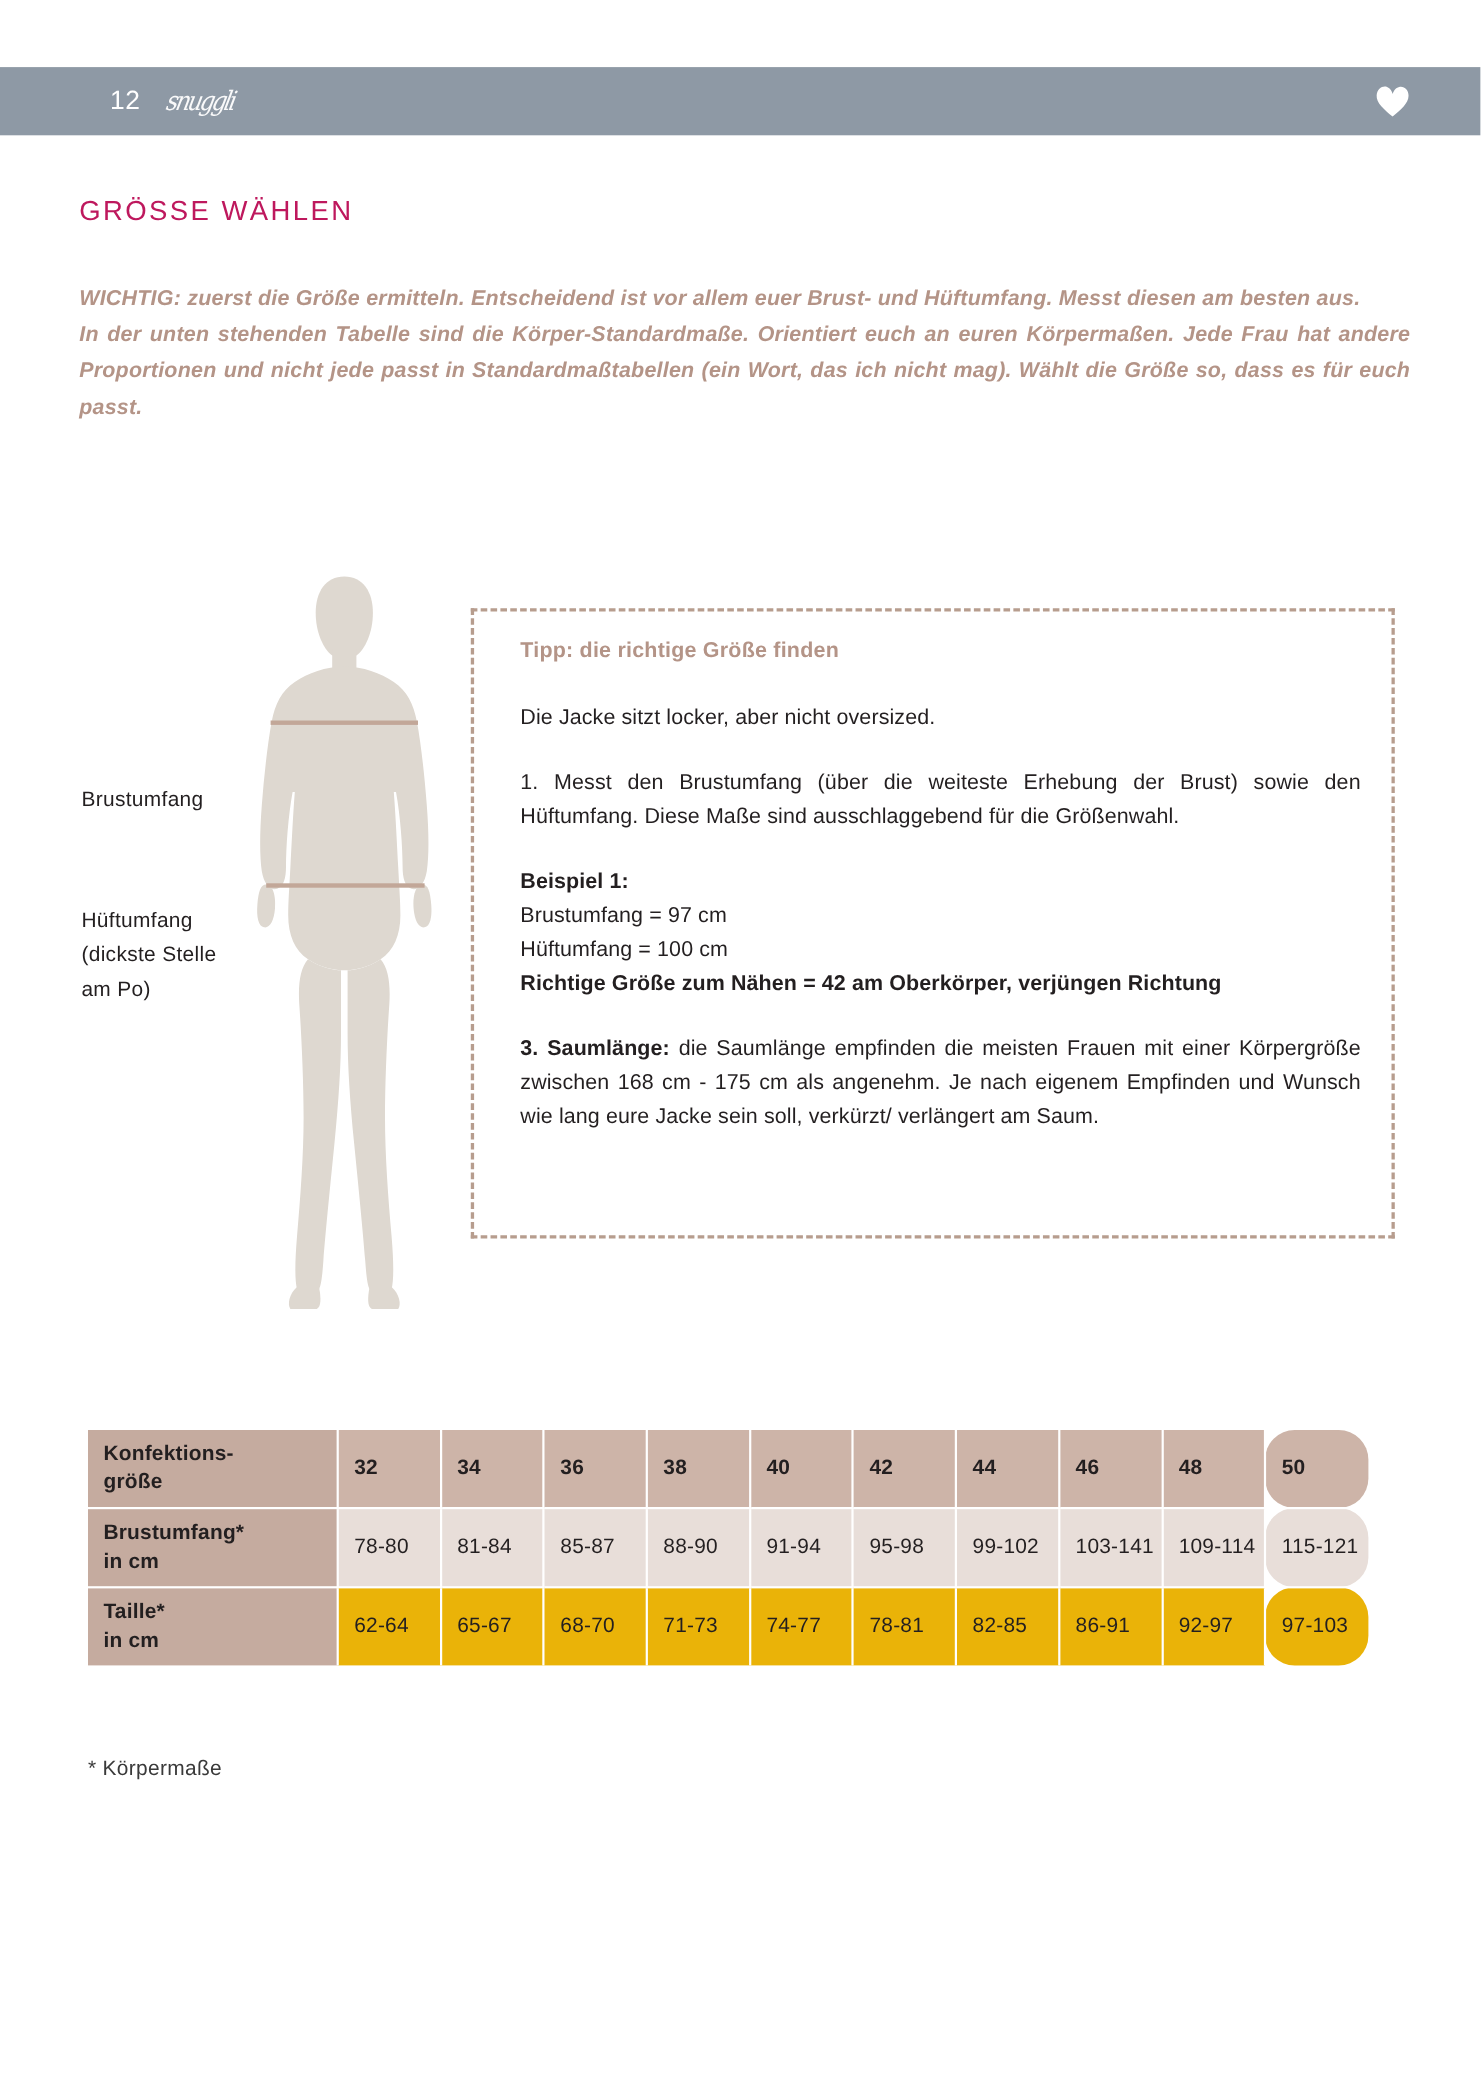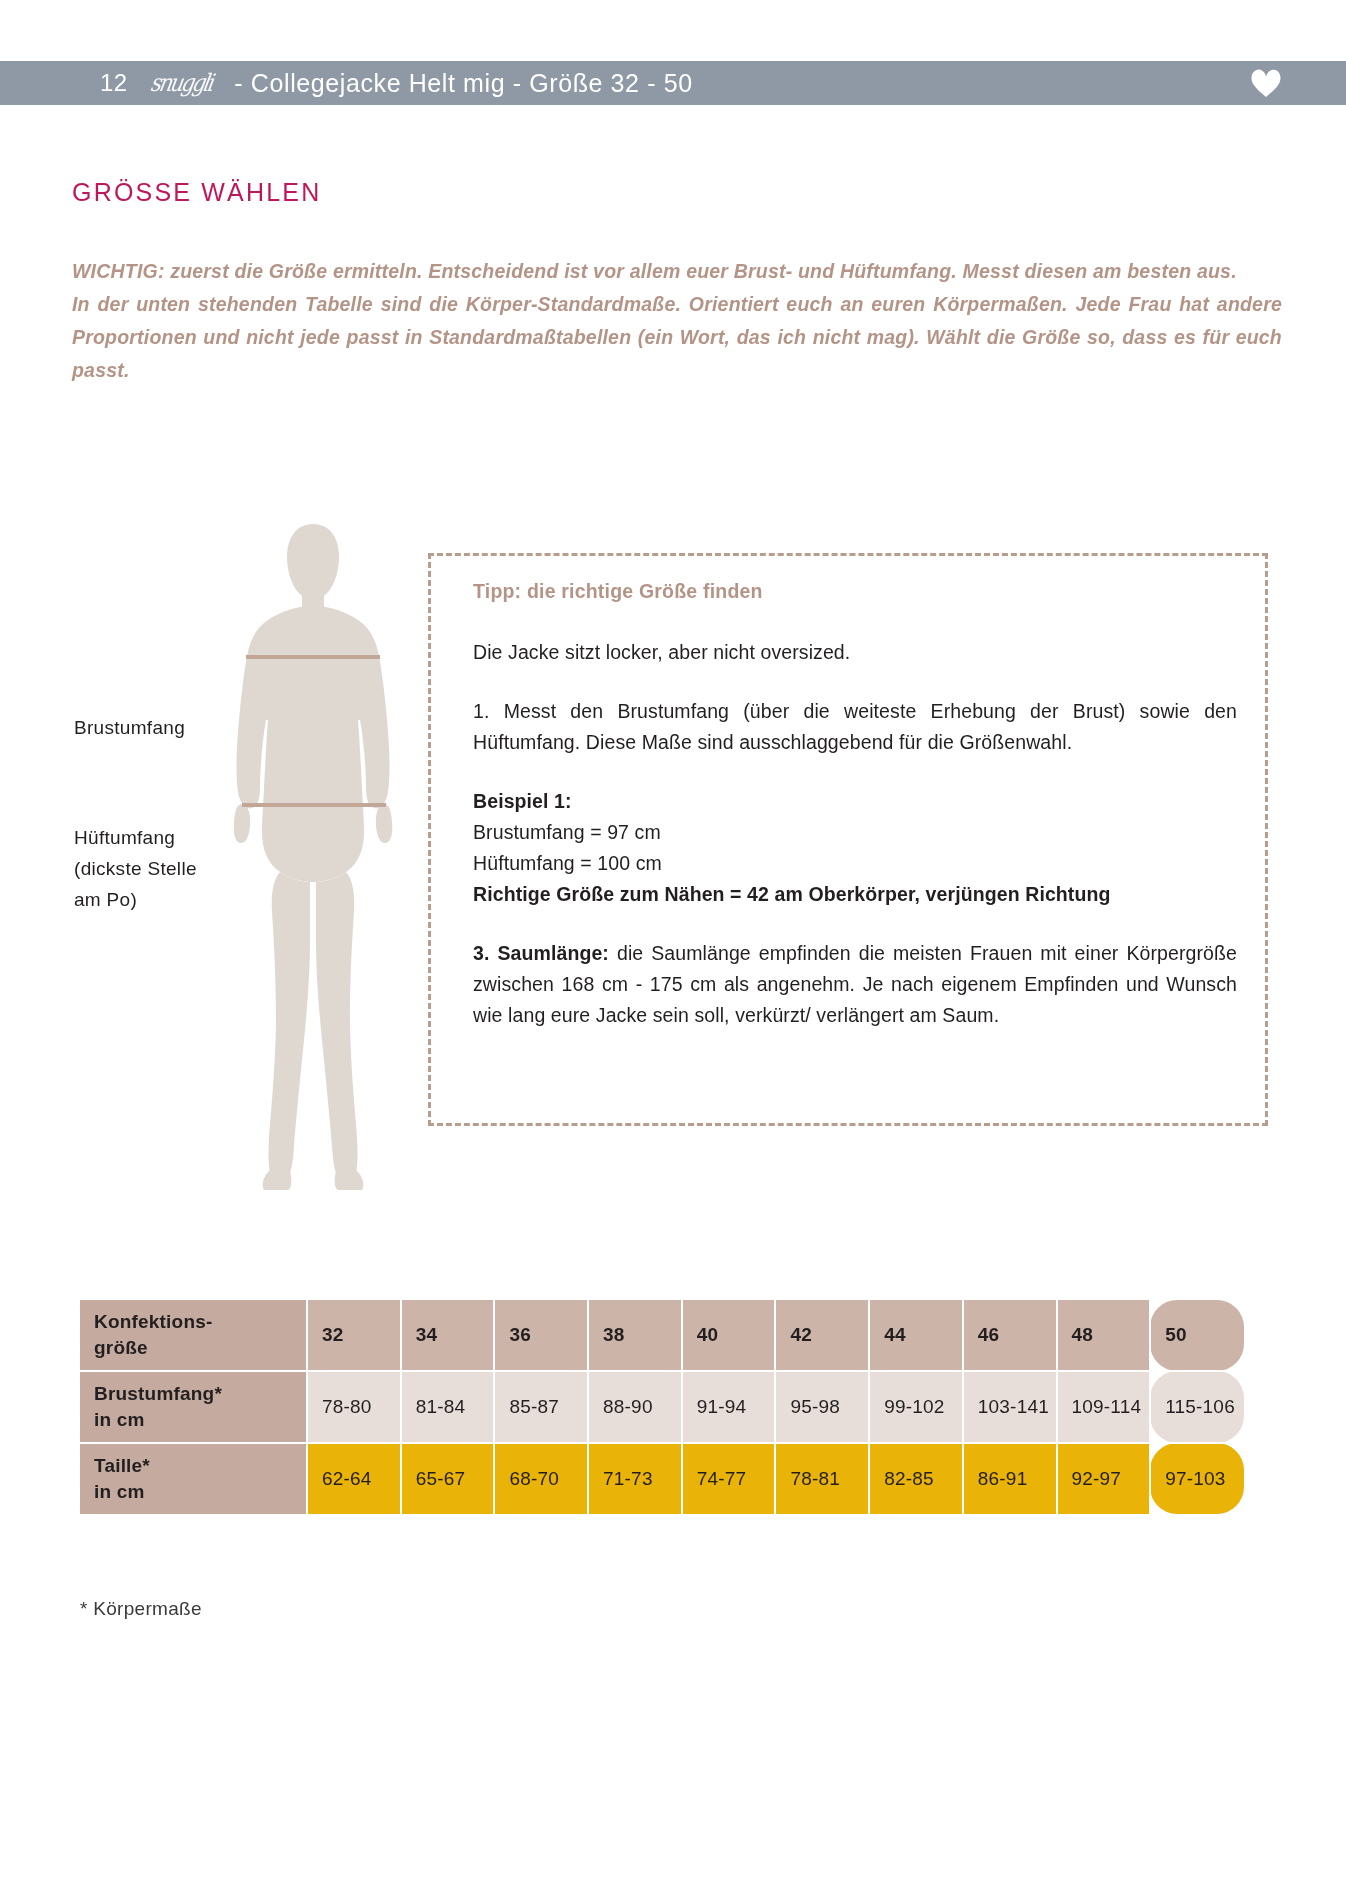--- a/index.html
+++ b/index.html
@@ -14,21 +14,21 @@
     position: relative;
     overflow: hidden;
   }
 
   
   .header-bar {
     position: absolute;
     left: 0;
     top: 61px;
     width: 1346px;
-    height: 44px;
+    height: 62px;
     background: #8e99a5;
     display: flex;
     align-items: center;
   }
   .header-page-number {
     color: #ffffff;
     font-size: 24px;
     margin-left: 100px;
     letter-spacing: 0.5px;
     font-weight: 400;
@@ -185,21 +185,20 @@
     color: #3a3a3a;
     letter-spacing: 0.3px;
   }
 </style>
 </head>
 <body>
 
 <div class="header-bar">
   <span class="header-page-number">12</span>
   <span class="header-logo">snuggli</span>
-  <span class="header-title">- Collegejacke Helt mig - Größe 32 - 50</span>
   <span class="header-heart">
     <svg width="34" height="32" viewBox="0 0 34 32" aria-hidden="true">
       <path d="M17 30 C 9 23, 2 17.5, 2.5 10.5 C 3 4.5, 8 1.5, 12 3 C 15 4.2, 16.5 7, 17 9.5 C 17.8 6.8, 19.6 3.8, 23 3 C 27.5 2, 31.5 5.5, 31.5 11 C 31.5 18, 24.5 23.5, 17 30 Z" fill="#ffffff"></path>
     </svg>
   </span>
 </div>
 
 <div class="page-title">GRÖSSE WÄHLEN</div>
 
 <div class="intro">
@@ -328,21 +327,21 @@
       </td>
       <td class="body-cell">78-80</td>
       <td class="body-cell">81-84</td>
       <td class="body-cell">85-87</td>
       <td class="body-cell">88-90</td>
       <td class="body-cell">91-94</td>
       <td class="body-cell">95-98</td>
       <td class="body-cell">99-102</td>
       <td class="body-cell">103-141</td>
       <td class="body-cell">109-114</td>
-      <td class="body-cell">115-106</td>
+      <td class="body-cell">115-121</td>
     </tr>
 
     <tr>
       <td class="rowhead">
         <div>Taille*</div>
         <div>in cm</div>
       </td>
       <td class="body-cell-alt">62-64</td>
       <td class="body-cell-alt">65-67</td>
       <td class="body-cell-alt">68-70</td>

